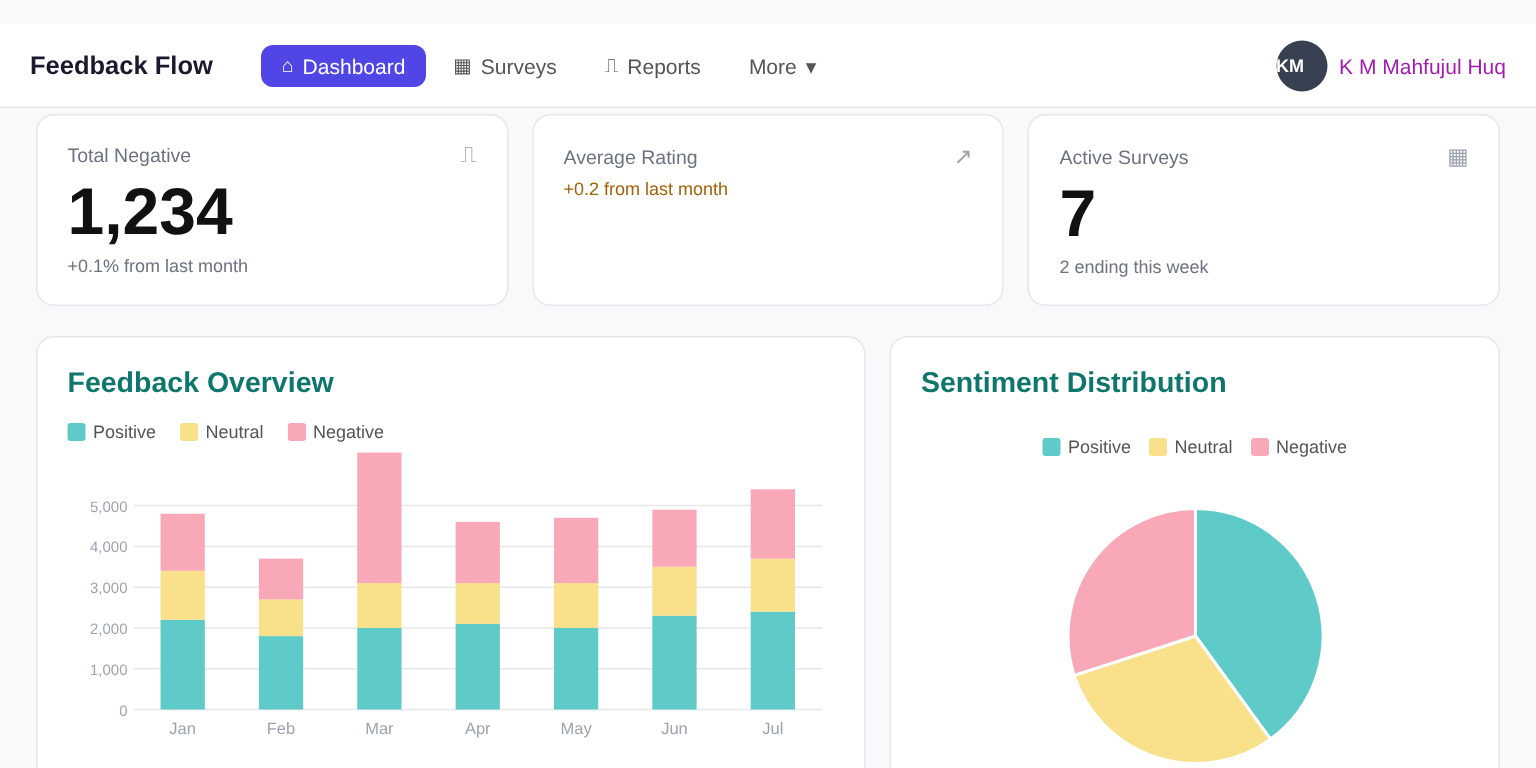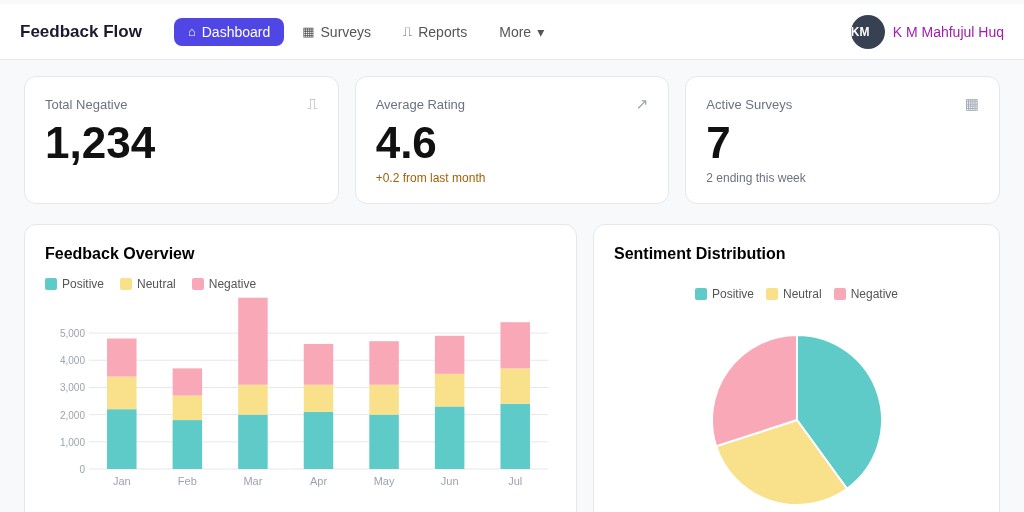--- a/index.html
+++ b/index.html
@@ -2,21 +2,21 @@
 <html><head>
   <meta charset="utf-8">
   <style>
     * { box-sizing: border-box; margin: 0; padding: 0; }
     body { font-family: -apple-system, BlinkMacSystemFont, 'Segoe UI', sans-serif; background: #f8f9fb; color: #333; }
 
     
     .navbar {
       display: flex; align-items: center; background: #fff;
       border-bottom: 1px solid #e5e7eb; padding: 0 20px; height: 56px;
-      position: sticky; top: 4px; z-index: 10;
+      position: sticky; top: 16px; z-index: 10;
     }
     .nav-brand { font-weight: 700; font-size: 17px; color: #1a1a2e; margin-right: 32px; white-space: nowrap; }
     .nav-items { display: flex; gap: 4px; flex: 1; }
     .nav-item {
       display: flex; align-items: center; gap: 6px; padding: 6px 14px;
       border-radius: 8px; font-size: 14px; font-weight: 500; cursor: pointer;
       color: #555; border: none; background: transparent;
     }
     .nav-item.active { background: #4f46e5; color: #fff; }
     .nav-icon { font-size: 13px; }
@@ -48,21 +48,21 @@
     
     .charts-row {
       display: flex; gap: 16px; margin-bottom: 20px;
     }
     .chart-card {
       background: #fff; border-radius: 12px; border: 1px solid #e5e7eb;
       padding: 20px;
     }
     .chart-card.bar-card { flex: 1.4; }
     .chart-card.pie-card { flex: 1; }
-    .chart-title { font-size: 16px; font-weight: 600; color: #000000; margin-bottom: 14px; }
+    .chart-title { font-size: 19px; font-weight: 600; color: #0f766e; margin-bottom: 14px; }
 
     
     .legend { display: flex; gap: 16px; margin-bottom: 10px; }
     .legend-item { display: flex; align-items: center; gap: 5px; font-size: 12px; color: #555; }
     .legend-dot { width: 12px; height: 12px; border-radius: 2px; }
 
     
     .bar-chart-area {
       position: relative; height: 220px;
       display: flex; align-items: flex-end;
@@ -110,28 +110,28 @@
 <div class="main">
 
   <div class="metrics-row">
 
     <div class="metric-card">
       <div class="metric-label">
         <span>Total Negative</span>
         <span class="metric-icon">⎍</span>
       </div>
       <div class="metric-value">1,234</div>
+      <div class="metric-sub">+0.1% from last month</div>
     </div>
 
     <div class="metric-card">
       <div class="metric-label">
         <span>Average Rating</span>
         <span class="metric-icon">↗</span>
       </div>
-      <div class="metric-value">4.6</div>
       <div class="metric-sub green">+0.2 from last month</div>
     </div>
 
 
     <div class="metric-card">
       <div class="metric-label">
         <span>Active Surveys</span>
         <span class="metric-icon">▦</span>
       </div>
       <div class="metric-value">7</div>

